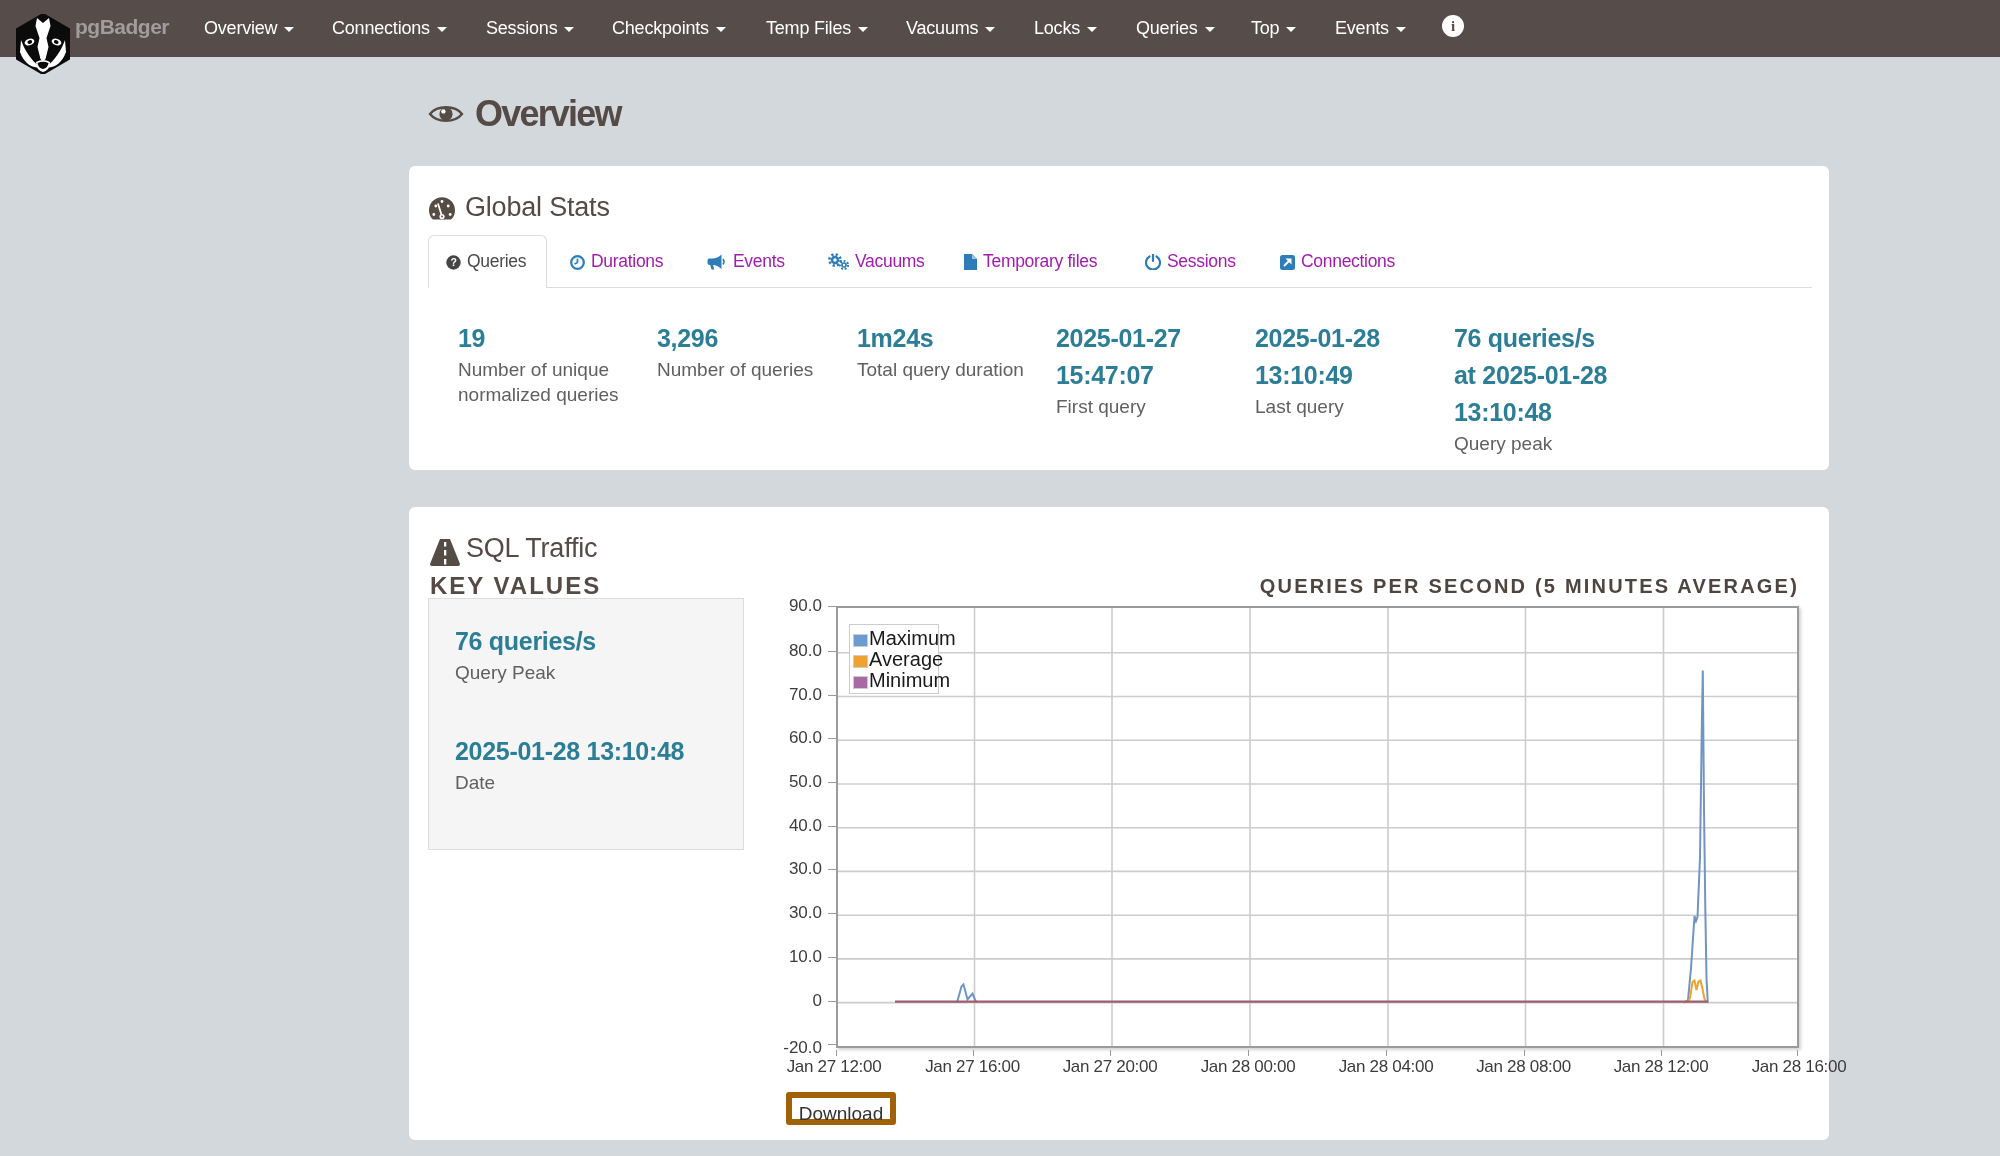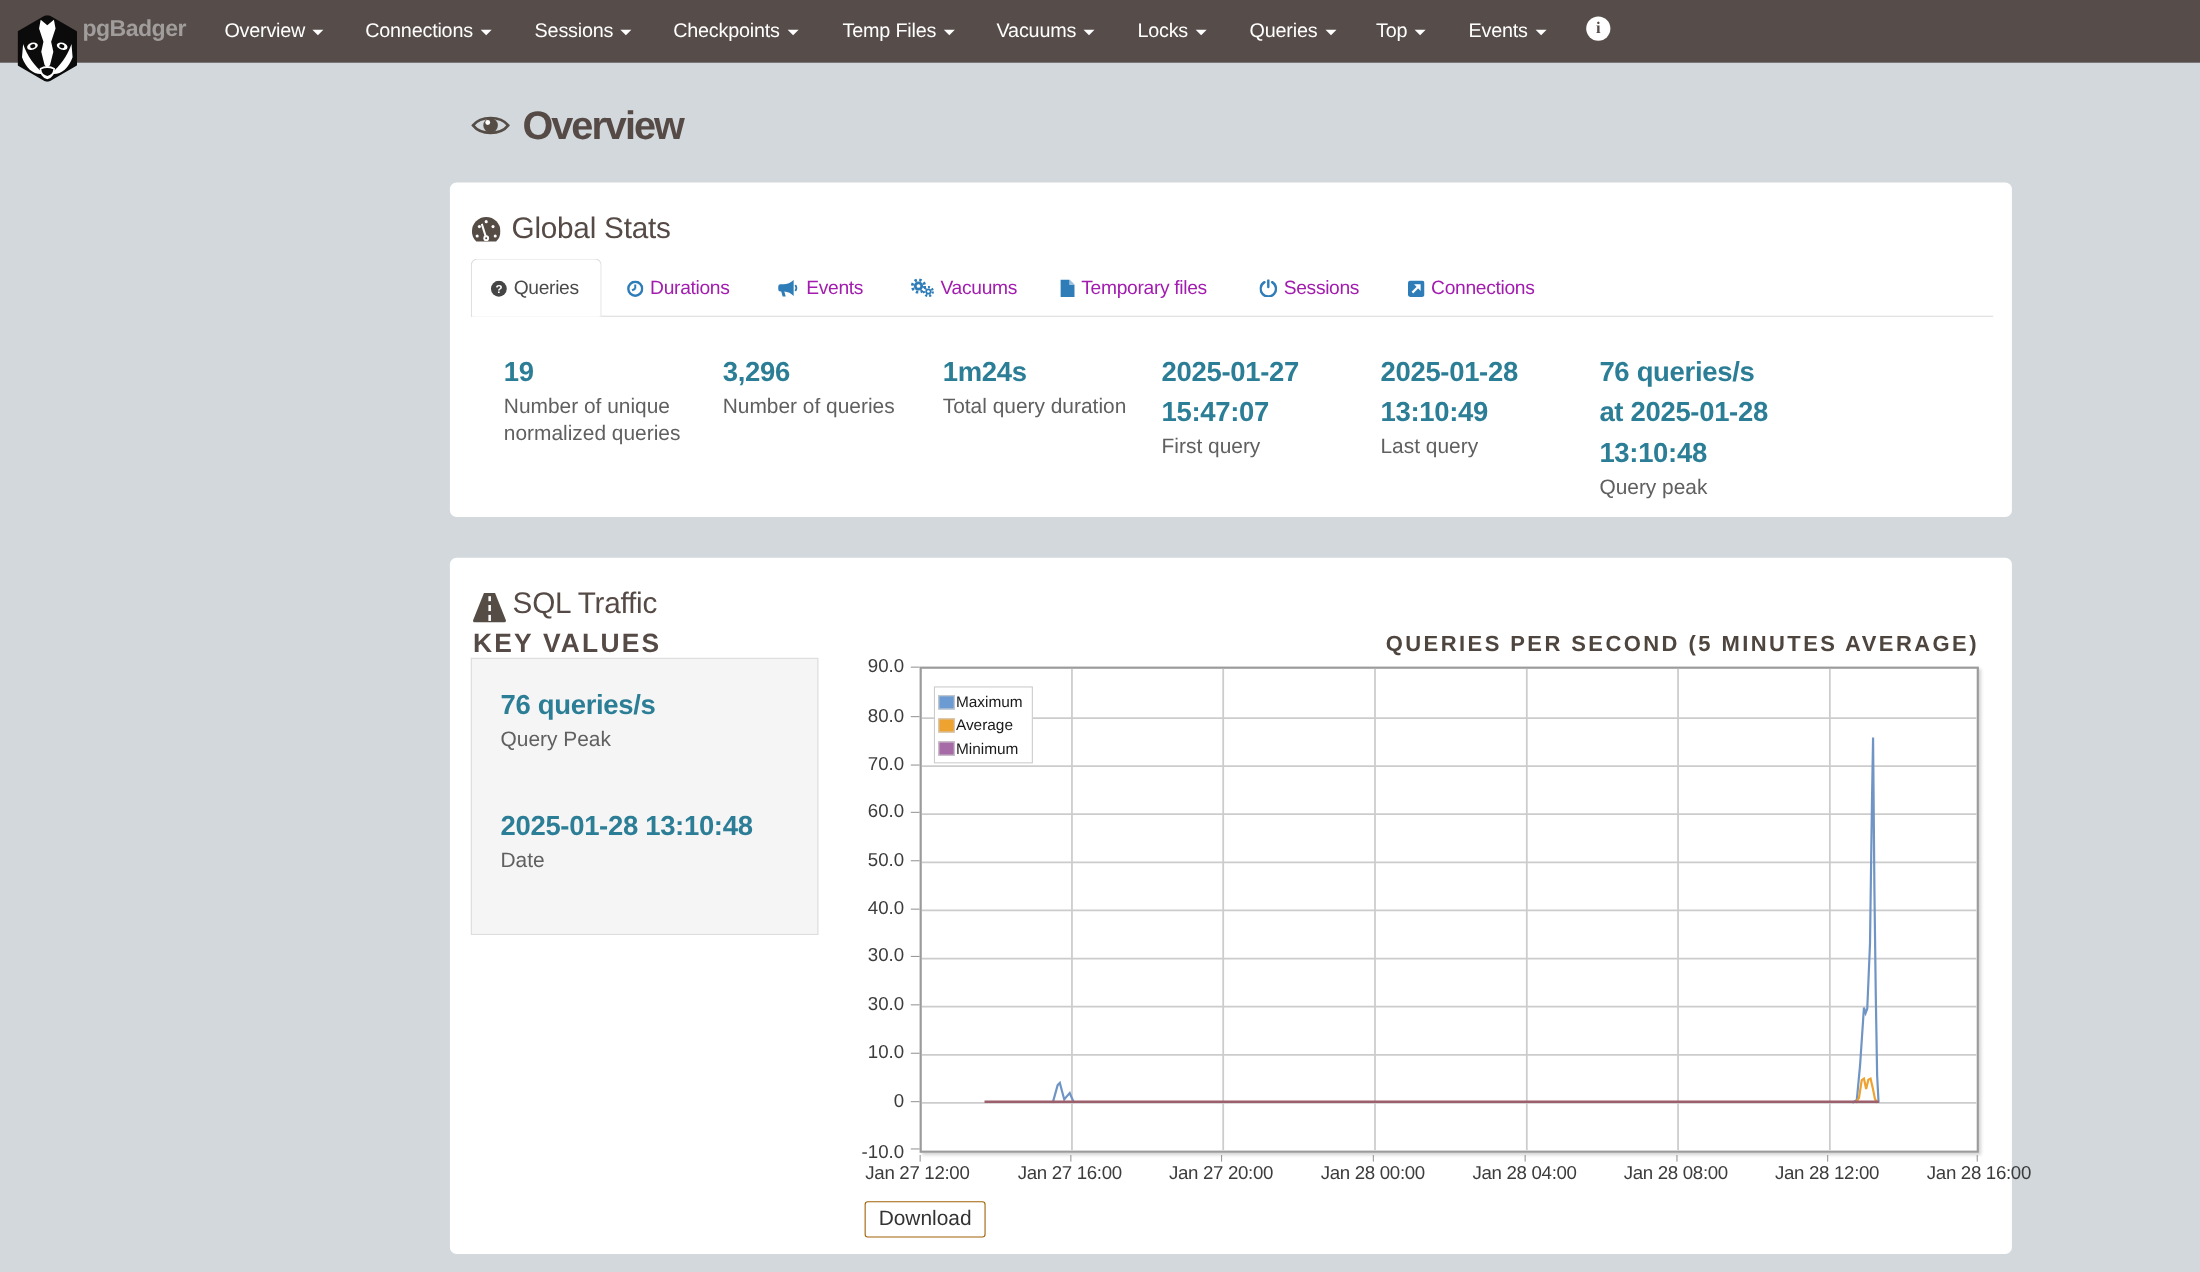--- a/index.html
+++ b/index.html
@@ -35,24 +35,24 @@
 #keyvals { left:430px; top:572px; font-size:24px; font-weight:bold; color:#554a45; letter-spacing:2px; }
 #kvbox { left:428px; top:598px; width:316px; height:252px; background:#f5f5f5; border:1px solid #ddd; padding:24px 0 0 26px; }
 #kvbox .statval { line-height:37px; }
 #kvbox .v2 { margin-top:48px; }
 
 #ctitle { left:786px; top:575px; width:1013px; text-align:right; font-size:20px; font-weight:bold; color:#4f453f; letter-spacing:2.2px; }
 #plot { left:836px; top:606px; width:963px; height:442px; border:2px solid #9b9b9b; background:#fff; box-shadow:2px 2px 3px rgba(0,0,0,0.18); }
 .ylab { width:60px; text-align:right; font-size:17px; color:#3c3c3c; height:20px; line-height:20px; }
 .xlab { width:140px; text-align:center; font-size:17px; letter-spacing:-0.3px; color:#3c3c3c; height:20px; line-height:20px; top:1057px; }
 #legend { left:849px; top:624px; width:90px; height:70px; background:#fff; border:1px solid #ccc; z-index:4; padding-top:3px; }
-.lrow { height:21px; line-height:21px; font-size:14px; color:#1a1a1a; white-space:nowrap; }
+.lrow { height:21px; line-height:21px; font-size:20px; color:#1a1a1a; white-space:nowrap; }
 .sw { display:inline-block; width:15px; height:13px; border:1px solid #ccc; margin:0 1px 0 3px; vertical-align:-2px; }
 
-#dlbtn { left:786px; top:1092px; width:110px; height:33px; border:1px solid #a16207; border-radius:3px; background:#fff; text-align:center; line-height:31px; font-size:19px; color:#333; }
+#dlbtn { left:786px; top:1092px; width:110px; height:33px; border:6px solid #a16207; border-radius:3px; background:#fff; text-align:center; line-height:31px; font-size:19px; color:#333; }
 .ytick { width:8px; height:1px; background:#999; }
 .xtick { width:1px; height:6px; background:#999; }
 </style>
 </head>
 <body>
 <div id="navbar" class="abs"></div>
 <svg id="logo" class="abs" width="54" height="60" viewBox="0 0 54 60">
   <polygon points="27,0 53,15 53,45 27,60 1,45 1,15" fill="#0b0b0b" stroke="#0b0b0b" stroke-width="2" stroke-linejoin="round"></polygon>
   <path d="M27,9 L33,4 L34.5,12 L30.5,24 L32.5,33 L29.5,45 Q27,48.5 24.5,45 L21.5,33 L23.5,24 L19.5,12 L21,4 Z" fill="#fff"></path>
   <path d="M5,26 C9,37 15,46 24,53 C16,55 8,49 4,38 Z" fill="#fff"></path>
@@ -219,21 +219,21 @@
 <div class="abs ylab" style="left:762px;top:596px">90.0</div>
 <div class="abs ylab" style="left:762px;top:640.8px">80.0</div>
 <div class="abs ylab" style="left:762px;top:684.5px">70.0</div>
 <div class="abs ylab" style="left:762px;top:728.2px">60.0</div>
 <div class="abs ylab" style="left:762px;top:772px">50.0</div>
 <div class="abs ylab" style="left:762px;top:815.7px">40.0</div>
 <div class="abs ylab" style="left:762px;top:859.4px">30.0</div>
 <div class="abs ylab" style="left:762px;top:903.2px">30.0</div>
 <div class="abs ylab" style="left:762px;top:946.9px">10.0</div>
 <div class="abs ylab" style="left:762px;top:990.6px">0</div>
-<div class="abs ylab" style="left:762px;top:1038px">-10.0</div>
+<div class="abs ylab" style="left:762px;top:1038px">-20.0</div>
 <div class="abs xlab" style="left:764px">Jan 27 12:00</div>
 <div class="abs xlab" style="left:902.5px">Jan 27 16:00</div>
 <div class="abs xlab" style="left:1040px">Jan 27 20:00</div>
 <div class="abs xlab" style="left:1178px">Jan 28 00:00</div>
 <div class="abs xlab" style="left:1316px">Jan 28 04:00</div>
 <div class="abs xlab" style="left:1453.5px">Jan 28 08:00</div>
 <div class="abs xlab" style="left:1591px">Jan 28 12:00</div>
 <div class="abs xlab" style="left:1729px">Jan 28 16:00</div>
 <div class="abs ytick" style="left:828px;top:606px"></div>
 <div class="abs ytick" style="left:828px;top:650.8px"></div>

